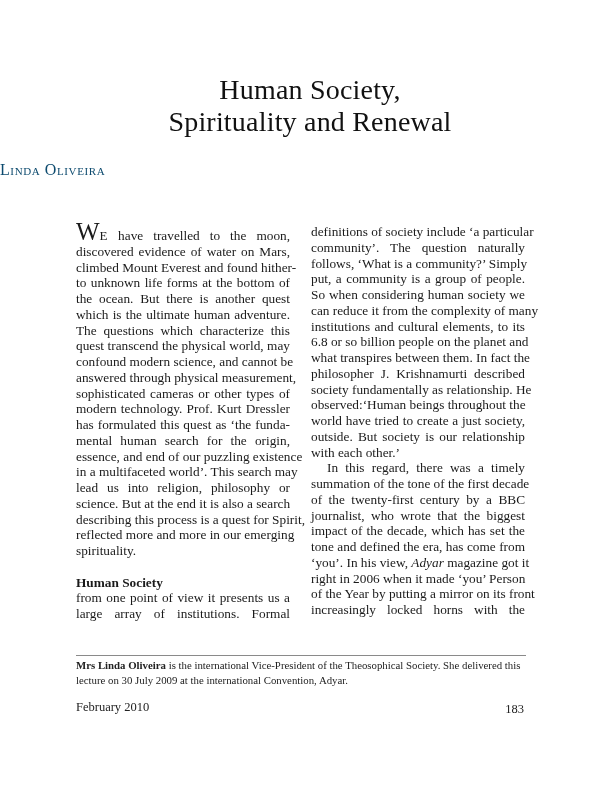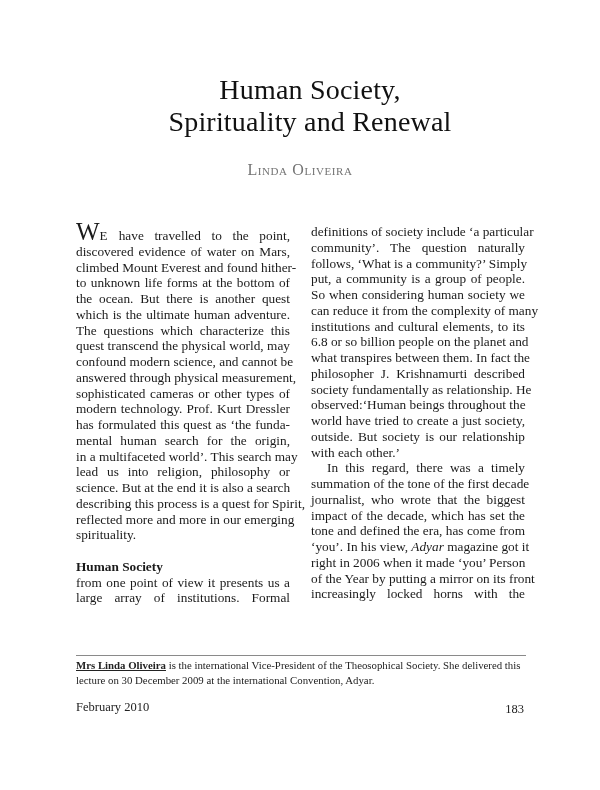--- a/index.html
+++ b/index.html
@@ -8,22 +8,22 @@
       font-family: "Liberation Serif", "DejaVu Serif", serif; color: #1a1a1a;
     }
     .title {
       position: absolute; left: 0; width: 600px; top: 74px;
       text-align: center; font-size: 28px; line-height: 32px; font-weight: normal;
       letter-spacing: 0.2px; color: #111;
     }
     .title span { display: block; padding-left: 20px; }
     .author {
       position: absolute; left: 0; width: 600px; top: 161px;
-      text-align: center; font-size: 16px; font-variant: small-caps; letter-spacing: 0.6px;
-      color: #737373;
+      font-size: 16px; font-variant: small-caps; letter-spacing: 0.6px;
+      color: #0c4a6e;
     }
     .col {
       position: absolute; top: 224px; width: 214px;
       font-size: 13.3px; line-height: 15.75px; text-align: justify;
       hyphens: manual;
     }
     .col.left { left: 76px; }
     .col.right { left: 311px; }
     .dropcap { font-size: 25px; line-height: 15px; }
     .smallcaps { font-size: 13px; letter-spacing: 0.5px; }
@@ -31,53 +31,54 @@
     .line { display: block; text-align: justify; text-align-last: justify; white-space: nowrap; }
     .line.last { text-align-last: left; }
     .rule {
       position: absolute; left: 76px; width: 450px; top: 655px; height: 0;
       border-top: 1.5px solid #8a8a8a;
     }
     .footnote {
       position: absolute; left: 76px; width: 450px; top: 658px;
       font-size: 10.8px; line-height: 15px; color: #222;
     }
-    .footnote b { font-weight: bold; text-decoration: underline; }
+    .footnote b { font-weight: bold; }
     .footer-left {
       position: absolute; left: 76px; top: 700px; font-size: 12.5px; color: #222;
     }
     .footer-right {
       position: absolute; right: 76px; top: 702px; font-size: 12.5px; color: #222;
     }
     em { font-style: italic; }
   </style>
 </head>
 <body>
 
 <div class="title">
   <span>Human Society,</span>
   <span>Spirituality and Renewal</span>
 </div>
 <div class="author">Linda Oliveira</div>
 
 <div class="col left">
-  <span class="line"><span class="dropcap">W</span><span class="smallcaps">E</span><span> have travelled to the point,</span></span>
+  <span class="line"><span class="dropcap">W</span><span class="smallcaps">E</span><span> have travelled to the moon,</span></span>
   <span class="line">discovered evidence of water on Mars,</span>
   <span class="line">climbed Mount Everest and found hither-</span>
   <span class="line">to unknown life forms at the bottom of</span>
   <span class="line">the ocean.  But there is another quest</span>
   <span class="line">which is the ultimate human adventure.</span>
   <span class="line">The questions which characterize this</span>
   <span class="line">quest transcend the physical world, may</span>
   <span class="line">confound modern science, and cannot be</span>
   <span class="line">answered through physical measurement,</span>
   <span class="line">sophisticated cameras or other types of</span>
   <span class="line">modern technology.  Prof. Kurt Dressler</span>
   <span class="line">has formulated this quest as ‘the funda-</span>
   <span class="line">mental human search for the origin,</span>
+  <span class="line">essence, and end of our puzzling existence</span>
   <span class="line">in a multifaceted world’. This search may</span>
   <span class="line">lead us into religion, philosophy or</span>
   <span class="line">science. But at the end it is also a search</span>
   <span class="line">describing this process is a quest for Spirit,</span>
   <span class="line">reflected more and more in our emerging</span>
   <span class="line last">spirituality.</span>
   <span class="line last subhead" style="margin-top:15.75px;">Human Society</span>
   <span class="line">from one point of view it presents us a</span>
   <span class="line">large array of institutions. Formal</span>
 </div>
@@ -93,29 +94,30 @@
   <span class="line">6.8 or so billion people on the planet and</span>
   <span class="line">what transpires between them. In fact the</span>
   <span class="line">philosopher J. Krishnamurti described</span>
   <span class="line">society fundamentally as relationship. He</span>
   <span class="line">observed:‘Human beings throughout the</span>
   <span class="line">world have tried to create a just society,</span>
   <span class="line">outside. But society is our relationship</span>
   <span class="line last">with each other.’</span>
   <span class="line" style="padding-left:16px;">In this regard, there was a timely</span>
   <span class="line">summation of the tone of the first decade</span>
+  <span class="line">of the twenty-first century by a BBC</span>
   <span class="line">journalist, who wrote that the biggest</span>
   <span class="line">impact of the decade, which has set the</span>
   <span class="line">tone and defined the era, has come from</span>
   <span class="line"><span>‘you’. In his view, </span><em>Adyar</em><span> magazine got it</span></span>
   <span class="line">right in 2006 when it made ‘you’ Person</span>
   <span class="line">of the Year by putting a mirror on its front</span>
   <span class="line">increasingly locked horns with the</span>
 </div>
 
 <div class="rule"></div>
 <div class="footnote">
   <div><b>Mrs Linda Oliveira</b><span> is the international Vice-President of the Theosophical Society. She delivered this</span></div>
-  <div>lecture on 30 December 2009 at the international Convention, Adyar.</div>
+  <div>lecture on 30 July 2009 at the international Convention, Adyar.</div>
 </div>
 
 <div class="footer-left">February 2010</div>
 <div class="footer-right">183</div>
 
 </body></html>

